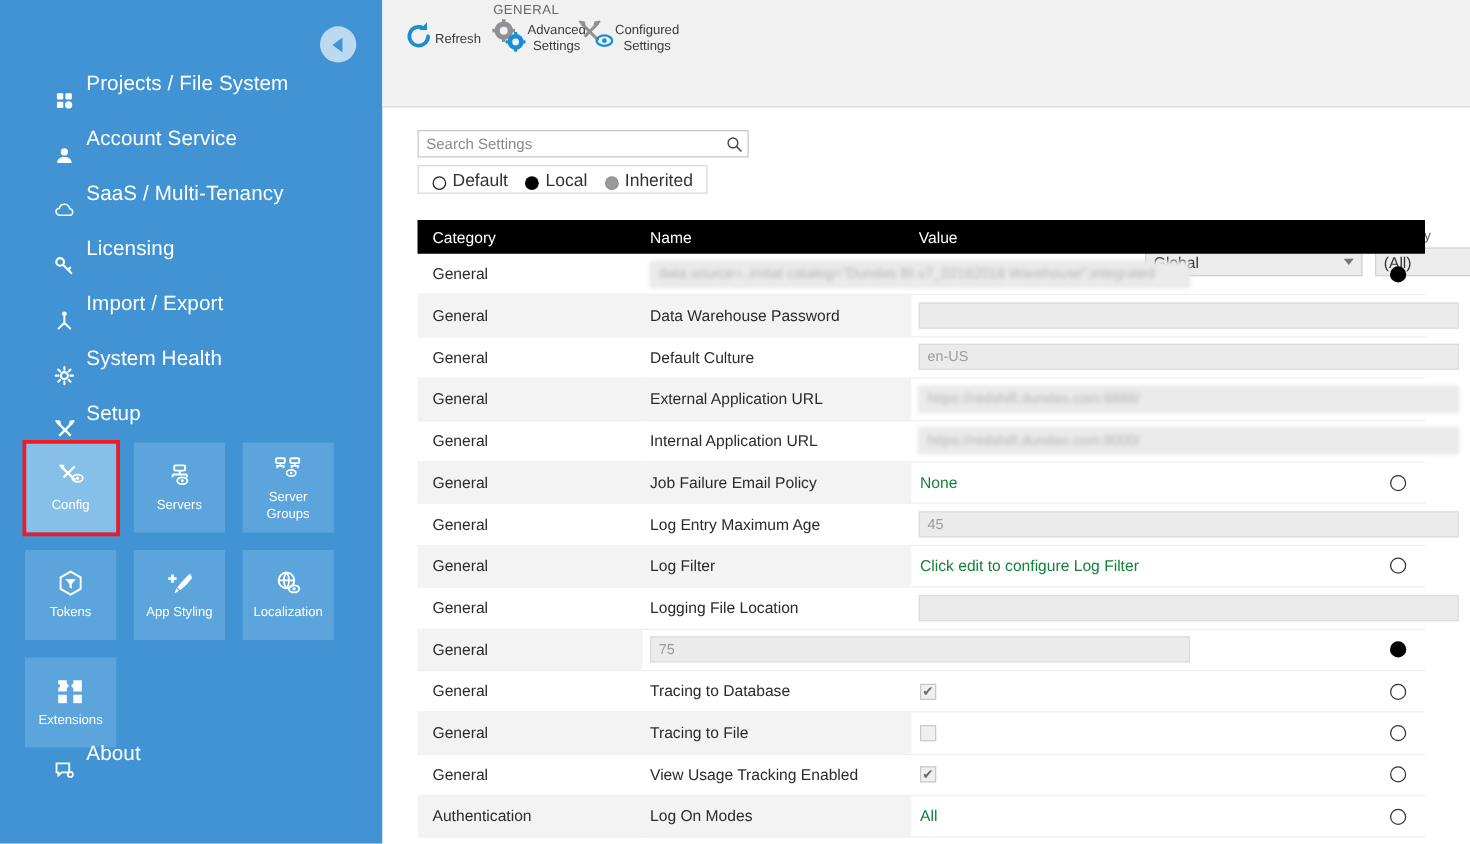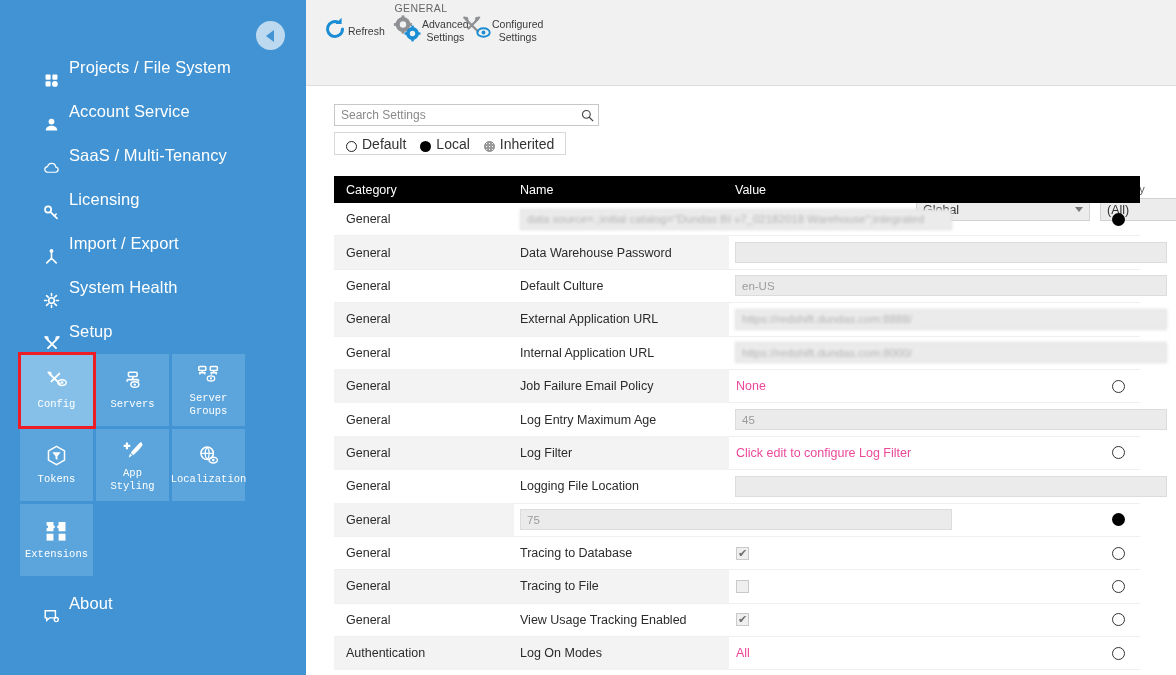--- a/index.html
+++ b/index.html
@@ -46,21 +46,21 @@
     display: flex; align-items: center; justify-content: flex-start;
     font-size: 15px; line-height: 1;
   }
   .nav-item .nav-ico svg { display:block; }
   .nav-label { letter-spacing: .1px; }
 
   
   #tiles {
     position: absolute; top: 354px; left: 20px;
     width: 250px;
-    display: flex; flex-wrap: wrap; gap: 3px; font-family: Liberation Mono, monospace;
+    display: flex; flex-wrap: wrap; gap: 14px;
   }
   .tile {
     width: 73px; height: 72px;
     background: #5ba4dc;
     display: flex; flex-direction: column;
     align-items: center; justify-content: center;
     color: #ffffff; font-size: 10.5px; text-align: center;
     line-height: 1.15; cursor: pointer;
     position: relative;
   }
@@ -178,21 +178,21 @@
   .grid-row .col-ind { display: flex; align-items: center; justify-content: center; height: 33.4px; }
 
   .val-input {
     width: 432px; height: 21px;
     background: #ebebeb; border: 1px solid #dcdcdc;
     display: flex; align-items: center;
     padding: 0 6px; font-size: 11.5px; color: #9b9b9b;
     overflow: hidden; white-space: nowrap;
   }
   .val-input.blurred { color: #b4b4b4; filter: blur(1.6px); }
-  .val-plain { font-size: 12.5px; color: #ec4899; padding-left: 1px; }
+  .val-plain { font-size: 12.5px; color: #15803d; padding-left: 1px; }
   .val-check {
     width: 13px; height: 13px; border: 1px solid #c9c9c9;
     background: #efefef; display: flex; align-items: center;
     justify-content: center; font-size: 11px; color: #6d6d6d;
     margin-left: 1px;
   }
   .ind {
     width: 13px; height: 13px; border-radius: 50%;
   }
   .ind-filled { background: #000; }

